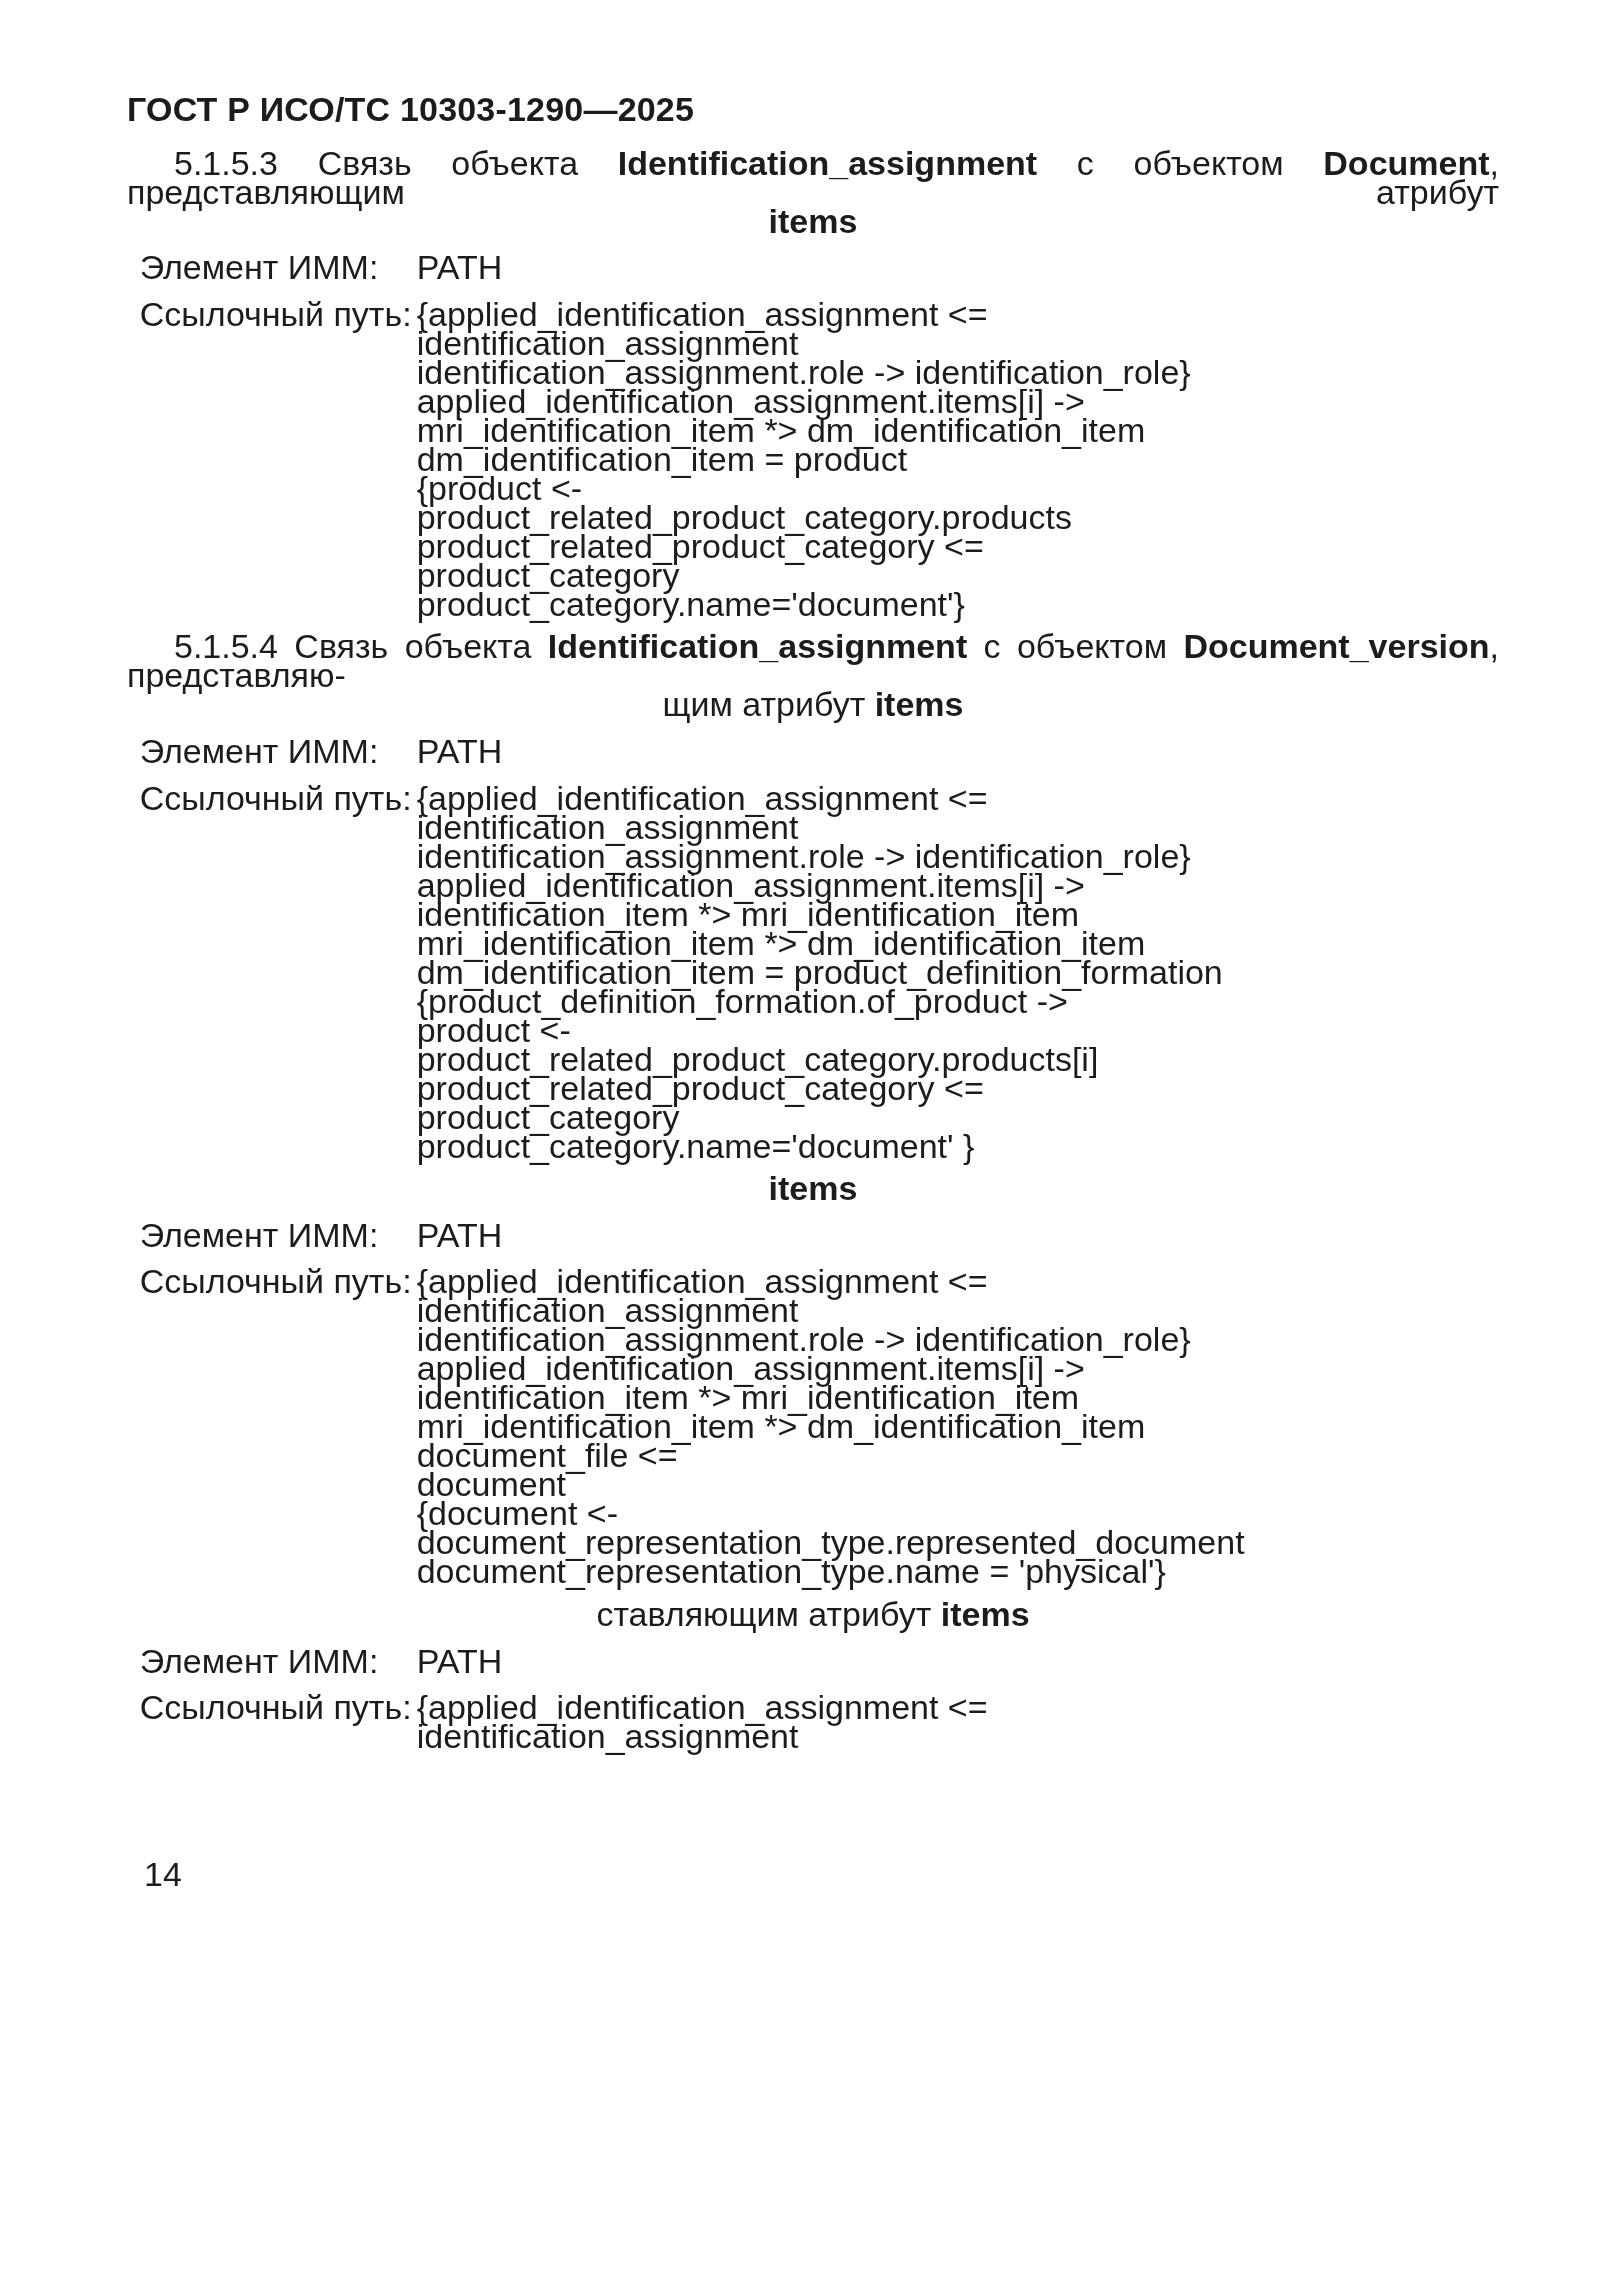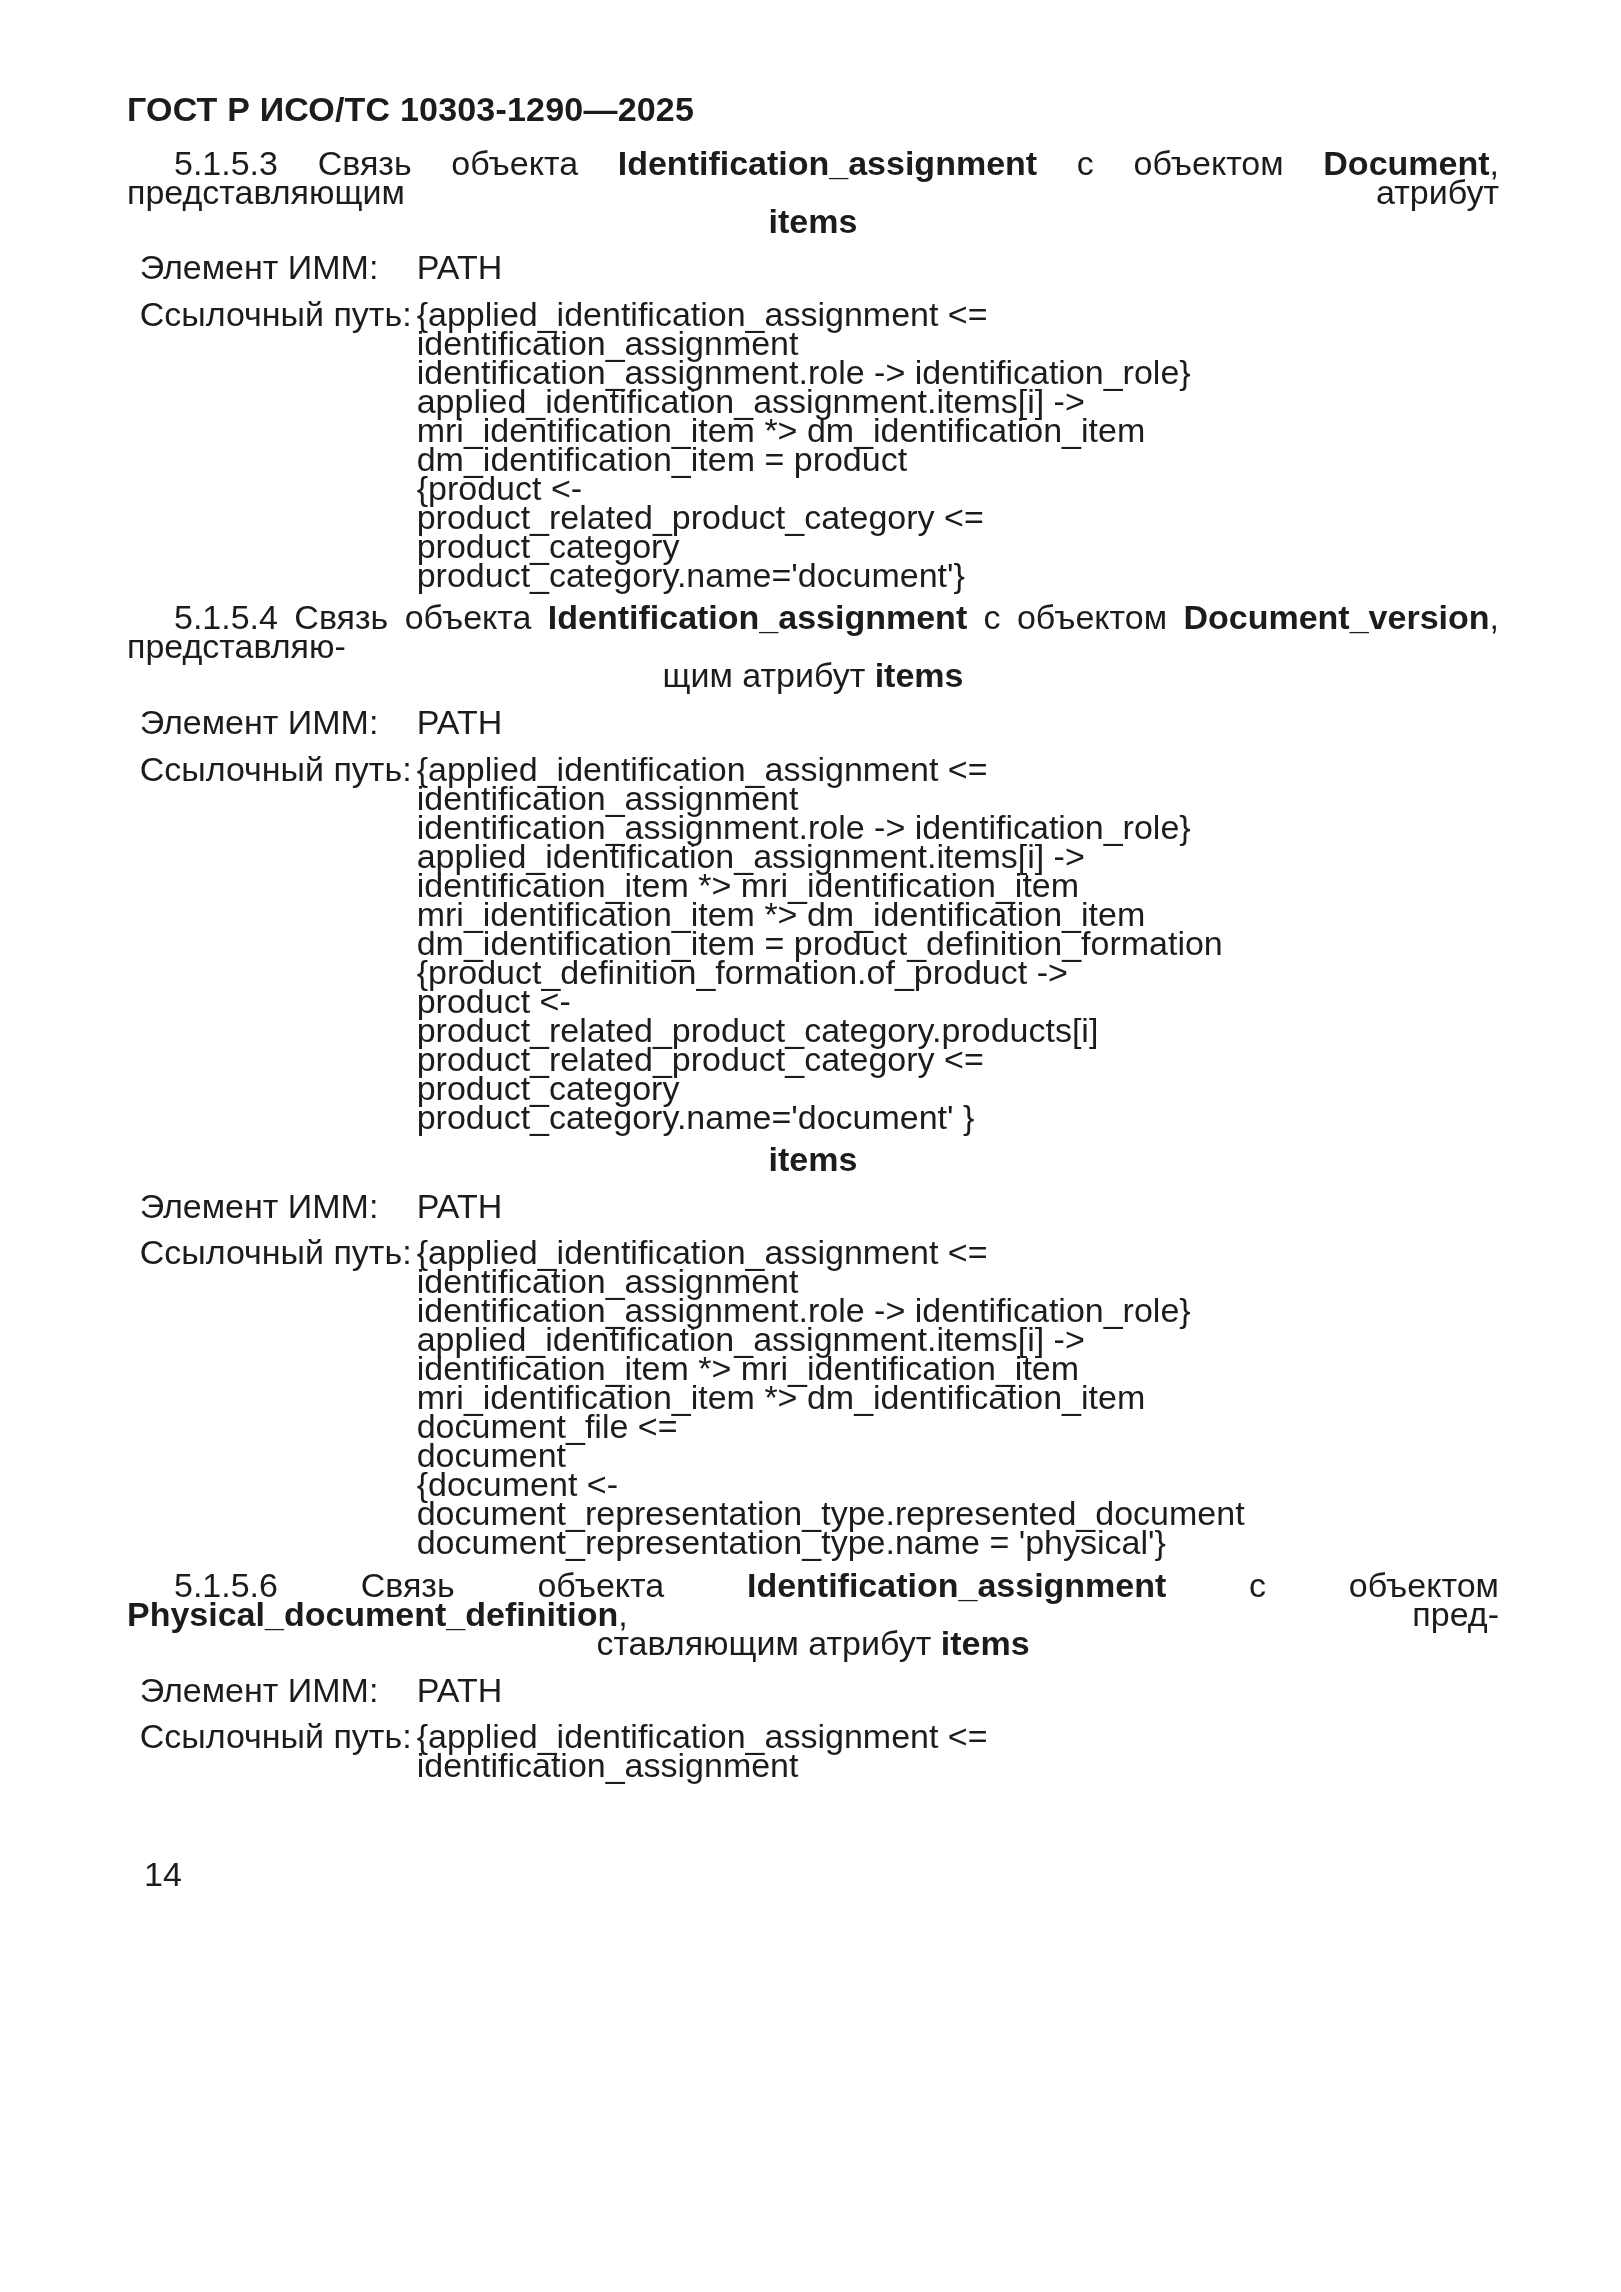--- a/index.html
+++ b/index.html
@@ -68,20 +68,21 @@
       <div class="def-row path-row">
         <div class="def-label">Ссылочный путь:</div>
         <div class="def-value">
             <div class="path-line">{applied_identification_assignment &lt;=</div>
             <div class="path-line">identification_assignment</div>
             <div class="path-line">identification_assignment.role -&gt; identification_role}</div>
             <div class="path-line">applied_identification_assignment.items[i] -&gt;</div>
             <div class="path-line">mri_identification_item *&gt; dm_identification_item</div>
             <div class="path-line">dm_identification_item = product</div>
             <div class="path-line">{product &lt;-</div>
+            <div class="path-line">product_related_product_category.products</div>
             <div class="path-line">product_related_product_category &lt;=</div>
             <div class="path-line">product_category</div>
             <div class="path-line">product_category.name='document'}</div>
           </div>
       </div>
     </section>
 
     <section class="section">
       <p class="heading-line1"><span>5.1.5.4 Связь объекта </span><span class="bold">Identification_assignment</span><span> с объектом </span><span class="bold">Document_version</span><span>, представляю-</span></p>
       <p class="heading-line2"><span>щим атрибут </span><span class="bold">items</span></p>
@@ -127,21 +128,20 @@
             <div class="path-line">document_file &lt;=</div>
             <div class="path-line">document</div>
             <div class="path-line">{document &lt;-</div>
             <div class="path-line">document_representation_type.represented_document</div>
             <div class="path-line">document_representation_type.name = 'physical'}</div>
           </div>
       </div>
     </section>
 
     <section class="section">
-      <p class="heading-line1"><span>5.1.5.6 Связь объекта </span><span class="bold">Identification_assignment</span><span> с объектом </span><span class="bold">Physical_document_definition</span><span>, пред-</span></p>
       <p class="heading-line2"><span>ставляющим атрибут </span><span class="bold">items</span></p>
       <div class="def-row imm-row">
         <div class="def-label">Элемент ИММ:</div>
         <div class="def-value">PATH</div>
       </div>
       <div class="def-row path-row">
         <div class="def-label">Ссылочный путь:</div>
         <div class="def-value">
             <div class="path-line">{applied_identification_assignment &lt;=</div>
             <div class="path-line">identification_assignment</div>

